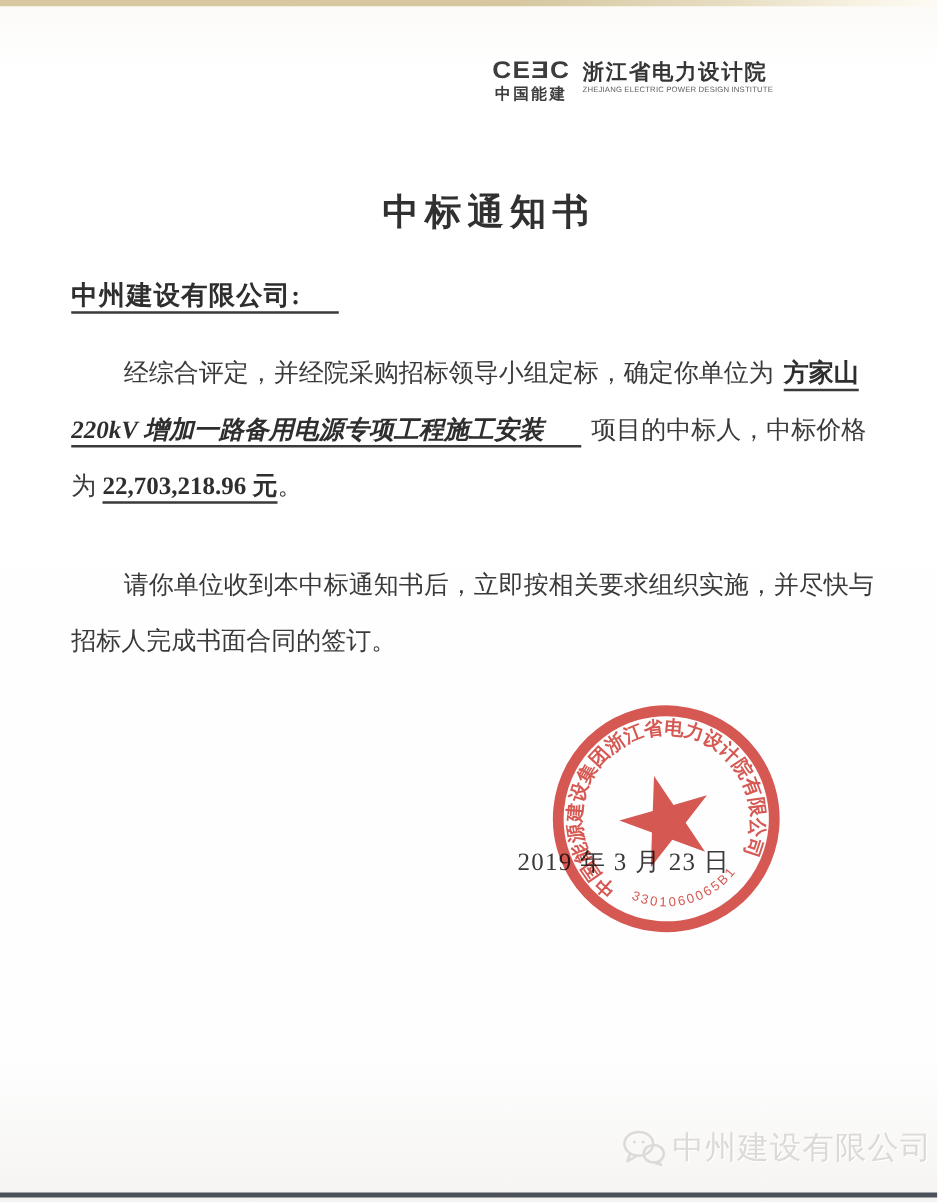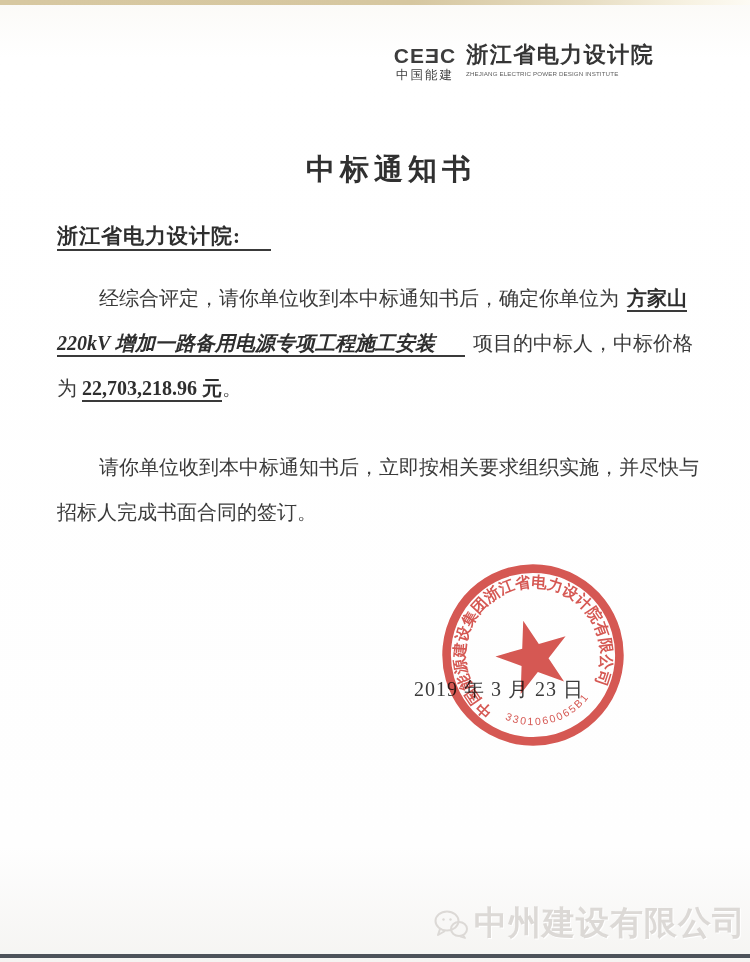--- a/index.html
+++ b/index.html
@@ -21,26 +21,26 @@
     position:absolute;top:46px;right:38px;display:flex;align-items:center;gap:10px;
   }
   .logo-block{text-align:center;line-height:1;}
   .logo-acronym{
     font-family:"Liberation Sans","DejaVu Sans",sans-serif;
     font-weight:700;font-size:21px;letter-spacing:1px;color:#3d3d3d;
     transform:scaleY(0.92);
   }
   .logo-cn{
     font-family:"Liberation Sans","DejaVu Sans",sans-serif;
-    font-weight:400;font-size:12.5px;letter-spacing:2px;color:#3d3d3d;margin-top:2px;
+    font-weight:700;font-size:12.5px;letter-spacing:2px;color:#3d3d3d;margin-top:2px;
   }
   .org-block{line-height:1;}
   .org-cn{
-    font-family:Liberation Mono, monospace;
-    font-weight:700;font-size:22px;letter-spacing:1.5px;color:#353535;
+    font-family:Liberation Serif, serif;
+    font-weight:700;font-size:17px;letter-spacing:1.5px;color:#353535;
   }
   .org-en{
     font-family:"Liberation Sans","DejaVu Sans",sans-serif;
     font-size:10px;color:#5e5e5e;letter-spacing:0.2px;margin-top:3px;
     transform:scale(0.62);transform-origin:left top;white-space:nowrap;
   }
   
   .doc-title{
     position:absolute;top:134px;left:0;width:100%;margin:16px;
     text-align:center;font-size:29px;font-weight:700;letter-spacing:5px;color:#303030;
@@ -77,21 +77,21 @@
   }
   .seal text{
     font-family:"Liberation Sans","DejaVu Sans",sans-serif;
     font-weight:700;
   }
   .seal .ring-text{font-size:16px;}
   .seal .code-text{font-size:11px;letter-spacing:2px;font-weight:400;}
   
   .watermark{
     position:absolute;right:4px;top:901px;display:flex;align-items:center;gap:6px;
-    color:#dcd9d6;font-size:33px;font-weight:700;letter-spacing:1px;
+    color:#dcd9d6;font-size:25px;font-weight:400;letter-spacing:1px;
     text-shadow:1px 1px 0 #ffffff;
     white-space:nowrap;
     justify-content:flex-end;
   }
   .wm-icon{flex:0 0 auto;}
 </style>
 </head>
 <body>
 
 <div class="page">
@@ -104,23 +104,23 @@
     </div>
     <div class="org-block">
       <div class="org-cn">浙江省电力设计院</div>
       <div class="org-en">ZHEJIANG ELECTRIC POWER DESIGN INSTITUTE</div>
     </div>
   </header>
 
   <h1 class="doc-title">中标通知书</h1>
 
   <main class="doc-body">
-    <p class="addressee-line"><span class="u-bold addressee-span">浙江省电力设计院:</span></p>
+    <p class="addressee-line"><span class="u-bold addressee-span">中州建设有限公司:</span></p>
 
-    <p class="para"><span>经综合评定，请你单位收到本中标通知书后，确定你单位为</span><span class="u-bold nowrap proj1">方家山</span>
+    <p class="para"><span>经综合评定，并经院采购招标领导小组定标，确定你单位为</span><span class="u-bold nowrap proj1">方家山</span>
       <span class="u-bold nowrap proj2-pad">220kV 增加一路备用电源专项工程施工安装</span><span class="mid-gap">项目的中标人，中标价格为</span>
       <span class="u-bold nowrap">22,703,218.96 元</span><span>。</span></p>
 
     <p class="para">请你单位收到本中标通知书后，立即按相关要求组织实施，并尽快与招标人完成书面合同的签订。</p>
   </main>
 
 
   <div class="sign-date">2019 年 3 月 23 日</div>
 
   <svg class="seal" viewBox="0 0 200 200">

